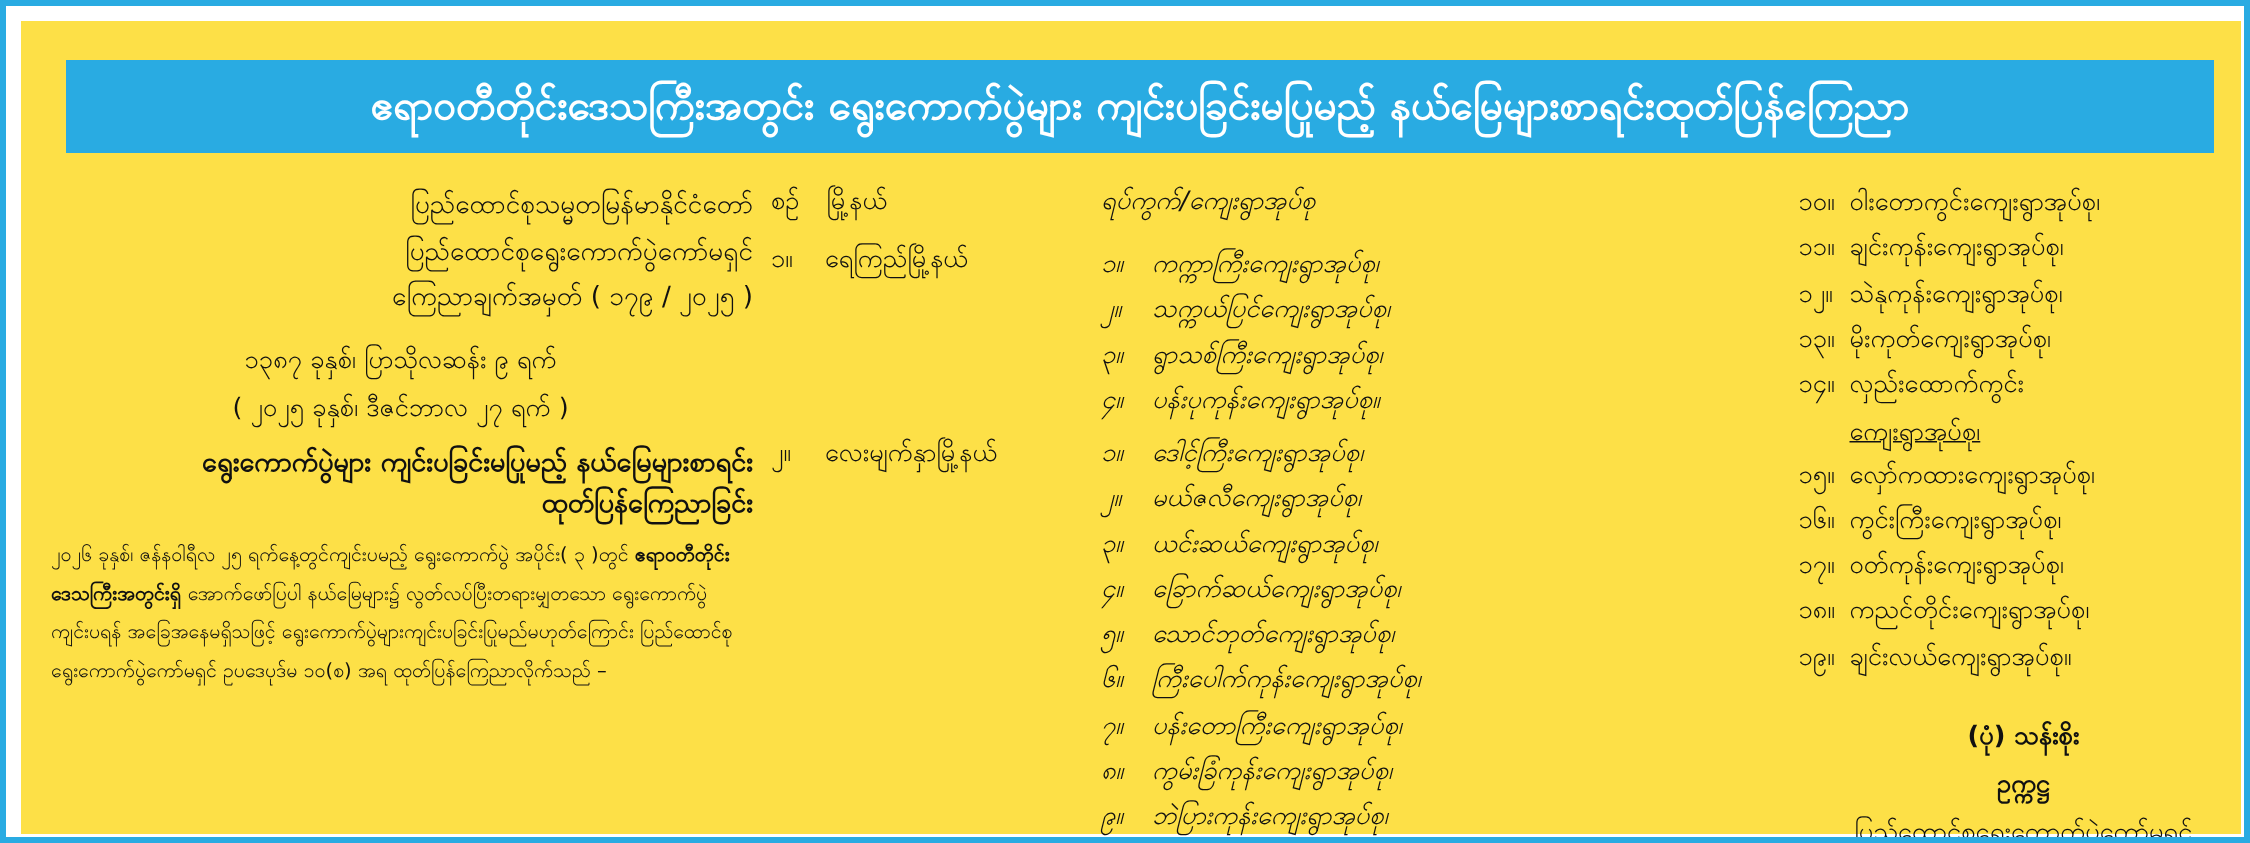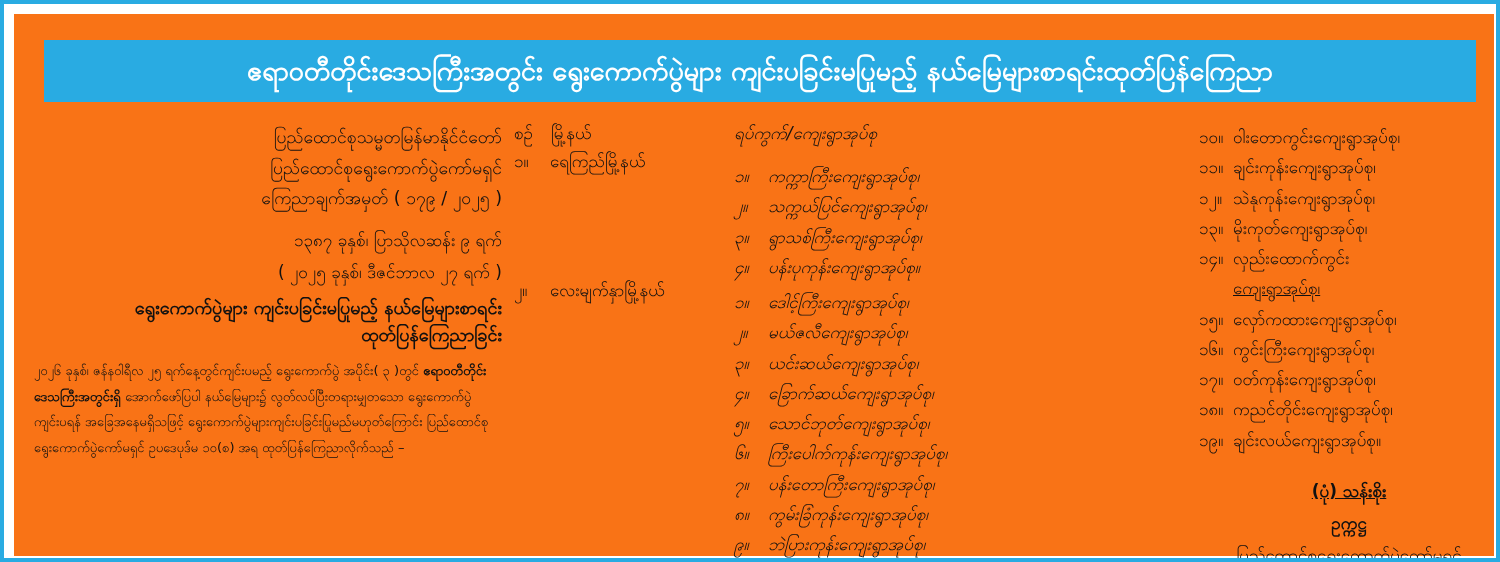--- a/index.html
+++ b/index.html
@@ -20,21 +20,21 @@
     overflow: hidden;
   }
   #inner {
     position: absolute;
     left: 4px;
     top: 4px;
     width: 1492px;
     height: 554px;
     box-sizing: border-box;
     border: 6px solid #ffffff;
-    background: #f97316;
+    background: #fde047;
   }
   .banner {
     position: absolute;
     left: 30px;
     top: 26px;
     width: 1432px;
     height: 62px;
     background: #29ABE2;
     display: flex;
     align-items: center;
@@ -69,21 +69,21 @@
   .head-lines {
     text-align: right;
     font-size: 17.5px;
     line-height: 1.75;
     color: #111;
   }
   .head-lines div {
     white-space: nowrap;
   }
   .date-lines {
-    text-align: right;
+    text-align: center;
     font-size: 17px;
     line-height: 1.9;
     margin-top: 10px;
   }
   .subject {
     margin-top: 8px;
     font-size: 18px;
     font-weight: bold;
     text-align: right;
     padding-left: 4px;
@@ -104,21 +104,21 @@
     position: absolute;
     left: 500px;
     top: 8px;
     width: 215px;
     font-size: 17px;
     color: #111;
   }
   .town-head {
     display: flex;
     gap: 18px;
-    margin-bottom: 3px;
+    margin-bottom: 14px;
     white-space: nowrap;
   }
   .town-row {
     display: flex;
     gap: 10px;
     white-space: nowrap;
   }
   .town-num {
     width: 26px;
     text-align: left;
@@ -157,36 +157,36 @@
   .col-vill2 {
     position: absolute;
     left: 1185px;
     top: 8px;
     width: 300px;
     font-size: 17px;
     color: #111;
   }
   .col-vill2 .vill-row {
     line-height: 1.78;
+    font-family: Liberation Mono, monospace;
   }
   .cont-line {
     padding-left: 34px;
     line-height: 1.78;
     white-space: nowrap;
     text-decoration: underline;
   }
   .sig {
     margin-top: 20px;
     text-align: center;
     font-size: 17px;
     line-height: 1.9;
   }
   .sig .sig-name {
     font-weight: bold;
-    text-decoration: underline;
   }
   .sig .sig-role1 {
     font-weight: bold;
   }
 </style>
 </head>
 <body>
 
 <div id="page">
   <div id="inner">

